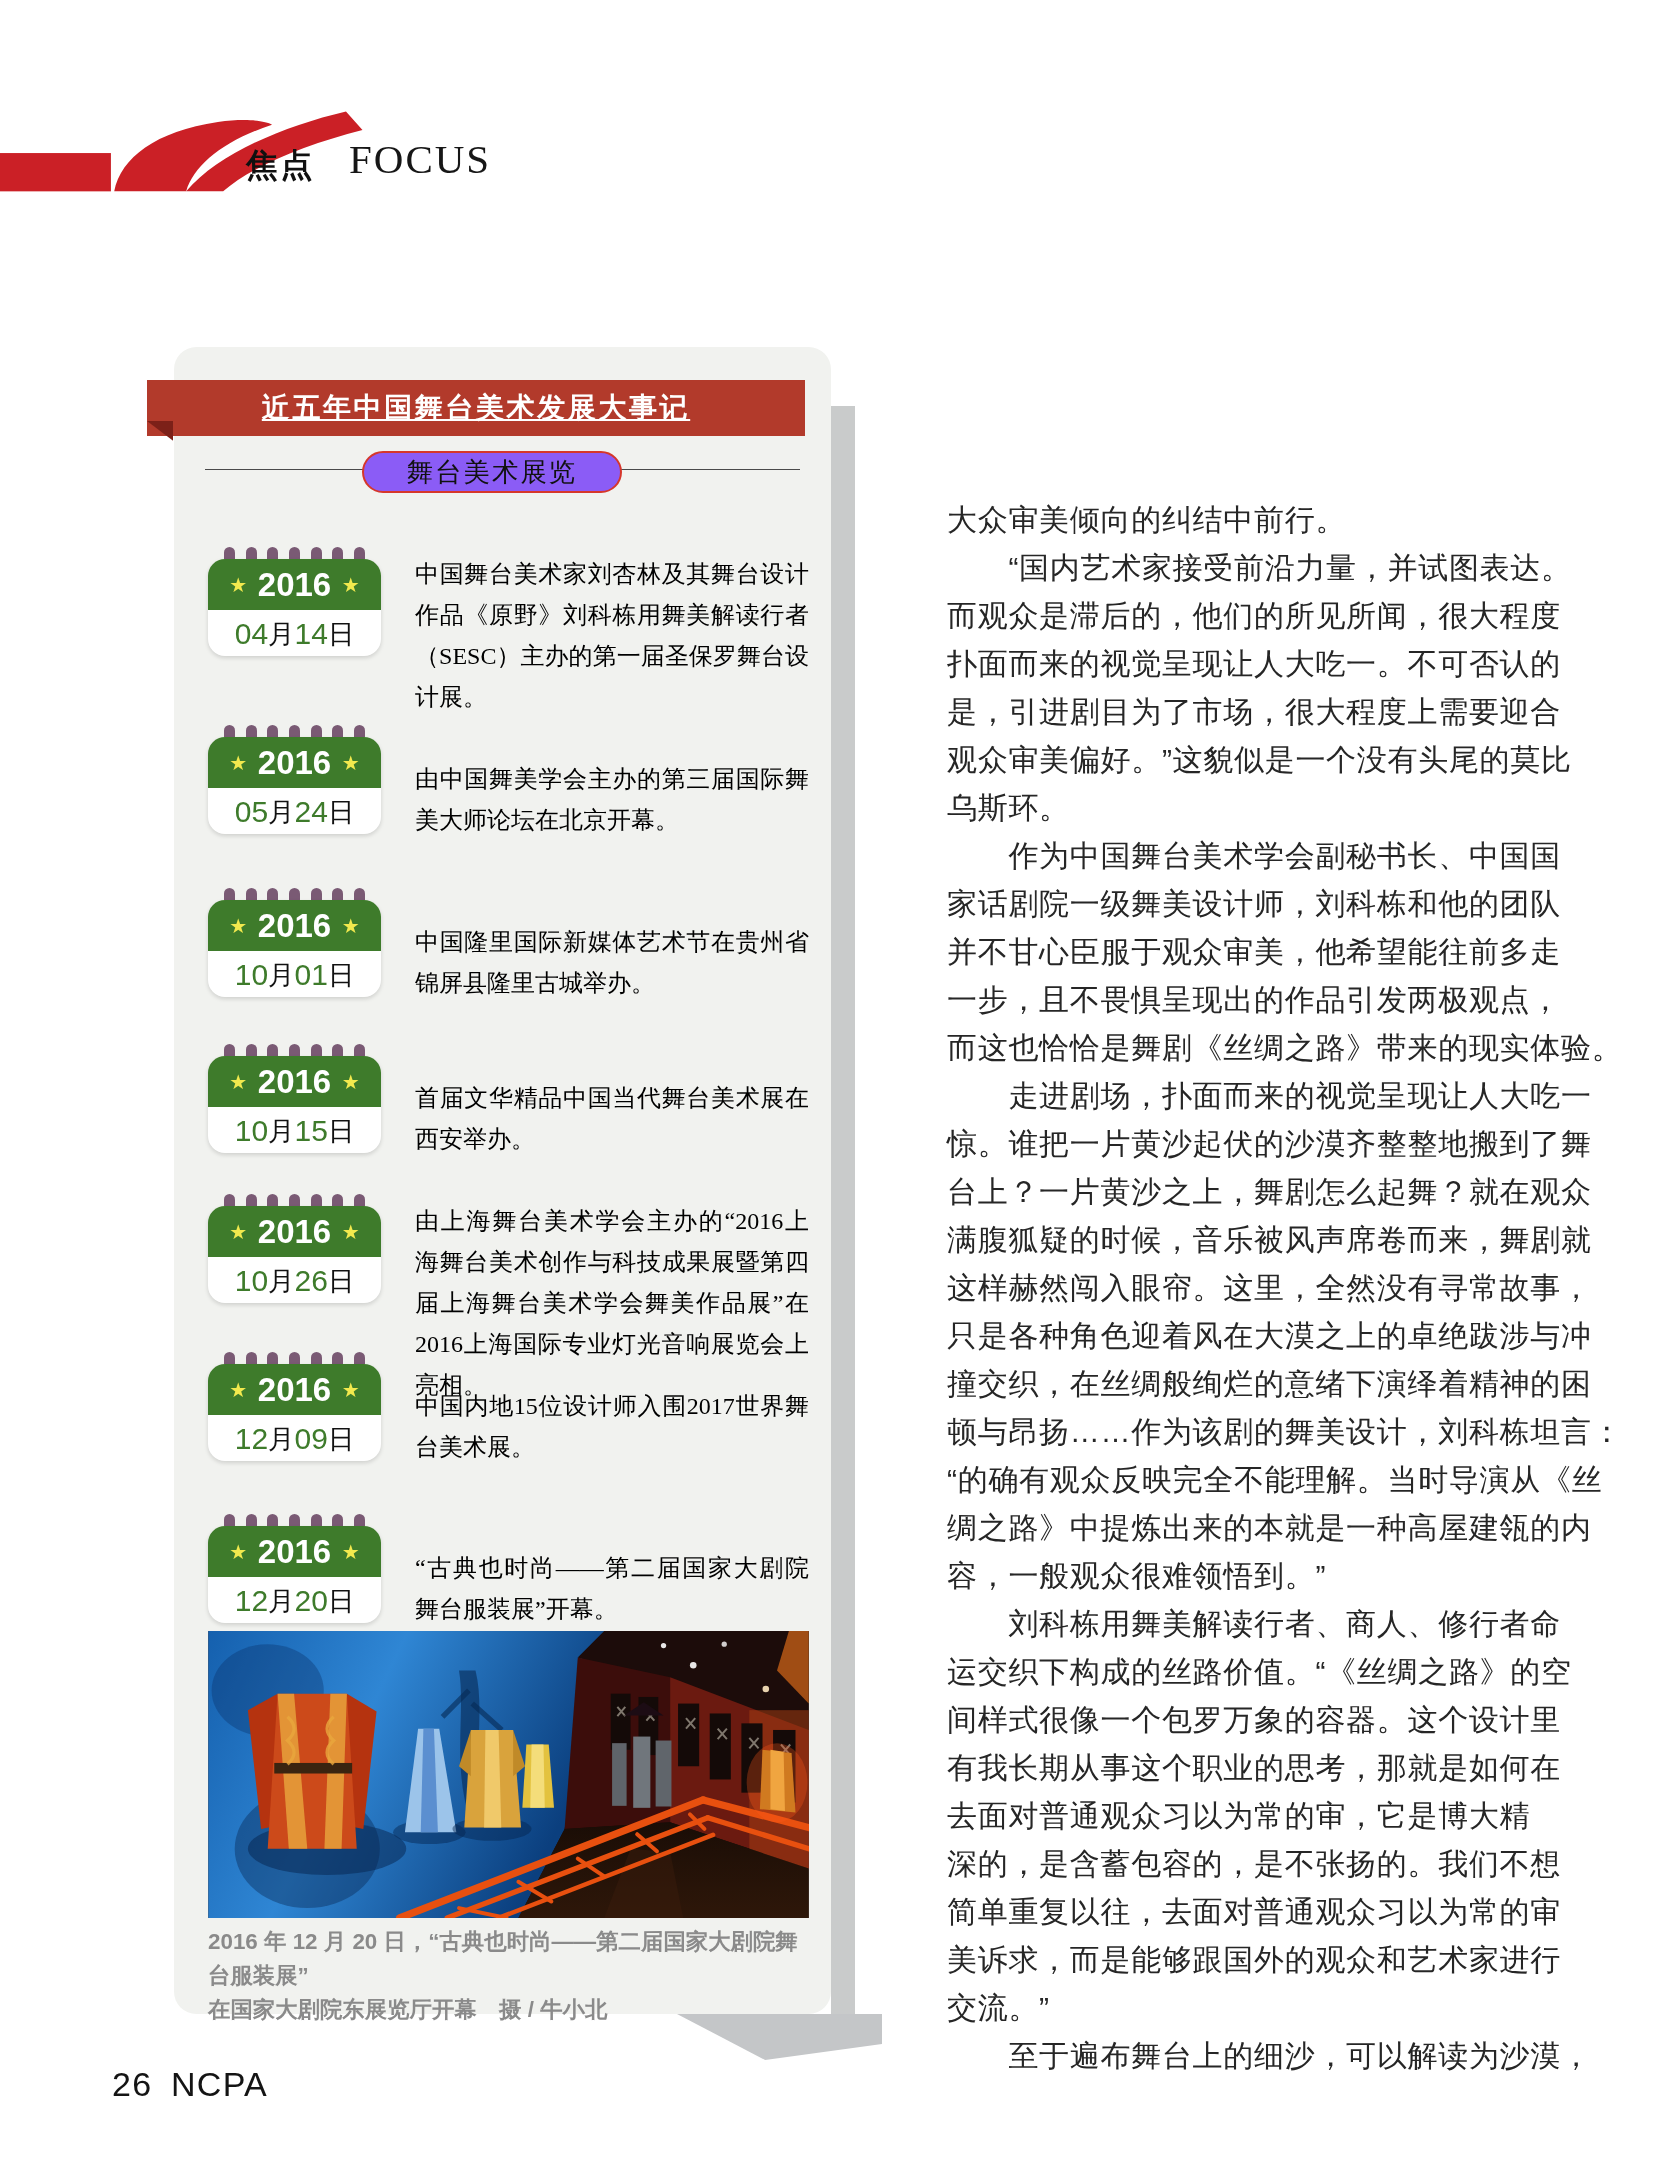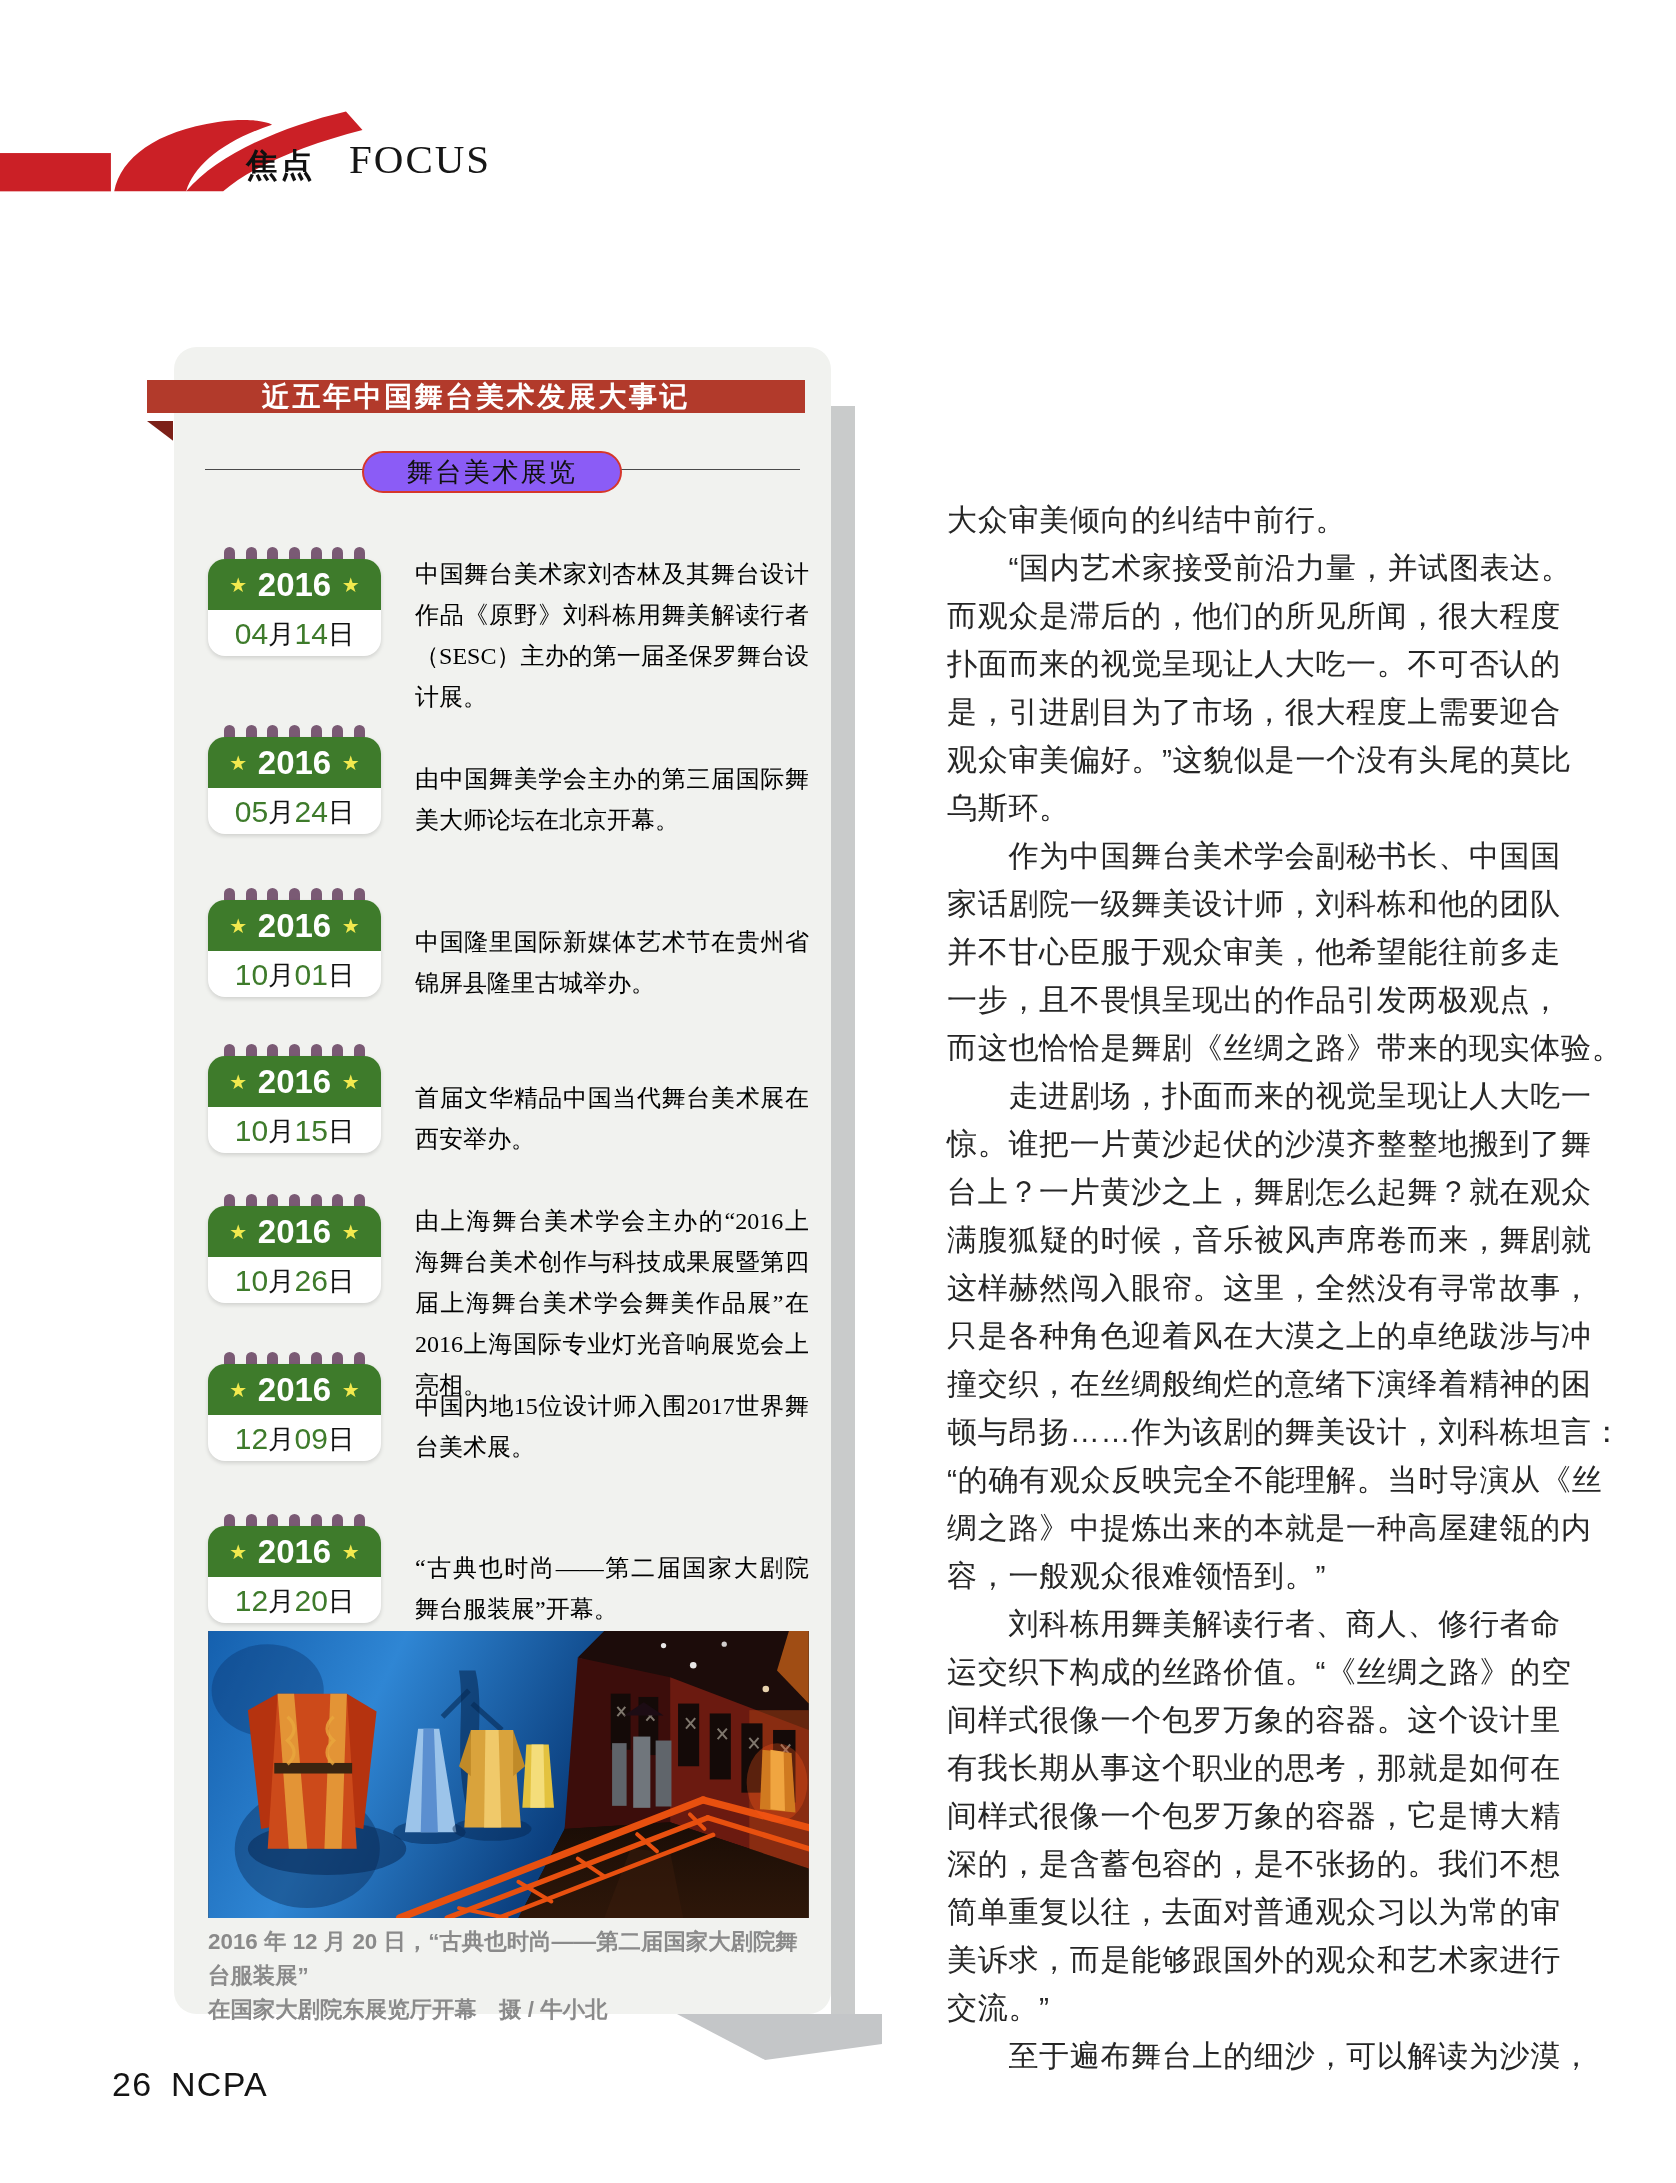--- a/index.html
+++ b/index.html
@@ -15,23 +15,23 @@
           font-size:41px;color:#161616;letter-spacing:2px;}
 
   
   .card{position:absolute;left:174px;top:347px;width:657px;height:1667px;
         background:#f1f2ef;border-radius:22.4px;}
   .card-shadow-right{position:absolute;left:831px;top:406px;width:24px;height:1608px;
         background:#c9cbcb;}
   .card-shadow-tail{position:absolute;left:677px;top:2014px;width:205px;height:46px;
         background:#c4c6c8;clip-path:polygon(0 0,100% 0,100% 65%,43% 100%);}
 
-  .banner{position:absolute;left:147px;top:380px;width:658px;height:33px;
+  .banner{position:absolute;left:147px;top:380px;width:658px;height:56px;
           background:#b23a2b;color:#ffffff;font-weight:bold;font-size:28px;
-          display:flex;align-items:center;justify-content:center;letter-spacing:2.6px;}
+          display:flex;align-items:center;justify-content:center;letter-spacing:2.6px;text-decoration:underline;}
   .banner-fold{position:absolute;left:147px;top:421px;width:26.4px;height:20px;
           background:#7c2018;clip-path:polygon(0 0,100% 0,100% 100%);}
 
   .divider{position:absolute;left:31px;top:122px;width:595px;height:1.3px;background:#4a4a4a;}
   .pill{position:absolute;left:188px;top:104px;width:256px;height:38px;background:#8b5cf6;
         border:2px solid #d6372b;border-radius:21px;display:flex;align-items:center;
         justify-content:center;font-size:26.4px;color:#111;letter-spacing:2px;}
 
   
   .event{position:absolute;left:34px;display:flex;width:601px;}
@@ -423,21 +423,21 @@
       <div class="art-line">只是各种角色迎着风在大漠之上的卓绝跋涉与冲</div>
       <div class="art-line">撞交织，在丝绸般绚烂的意绪下演绎着精神的困</div>
       <div class="art-line">顿与昂扬……作为该剧的舞美设计，刘科栋坦言：</div>
       <div class="art-line">“的确有观众反映完全不能理解。当时导演从《丝</div>
       <div class="art-line">绸之路》中提炼出来的本就是一种高屋建瓴的内</div>
       <div class="art-line">容，一般观众很难领悟到。”</div>
       <div class="art-line">　　刘科栋用舞美解读行者、商人、修行者命</div>
       <div class="art-line">运交织下构成的丝路价值。“《丝绸之路》的空</div>
       <div class="art-line">间样式很像一个包罗万象的容器。这个设计里</div>
       <div class="art-line">有我长期从事这个职业的思考，那就是如何在</div>
-      <div class="art-line">间样式很像一个包罗万象的容器，它是博大精</div>
+      <div class="art-line">去面对普通观众习以为常的审，它是博大精</div>
       <div class="art-line">深的，是含蓄包容的，是不张扬的。我们不想</div>
       <div class="art-line">简单重复以往，去面对普通观众习以为常的审</div>
       <div class="art-line">美诉求，而是能够跟国外的观众和艺术家进行</div>
       <div class="art-line">交流。”</div>
       <div class="art-line">　　至于遍布舞台上的细沙，可以解读为沙漠，</div>
     </div>
 
   <div class="folio">
     <span>26</span>
     <span>NCPA</span>

